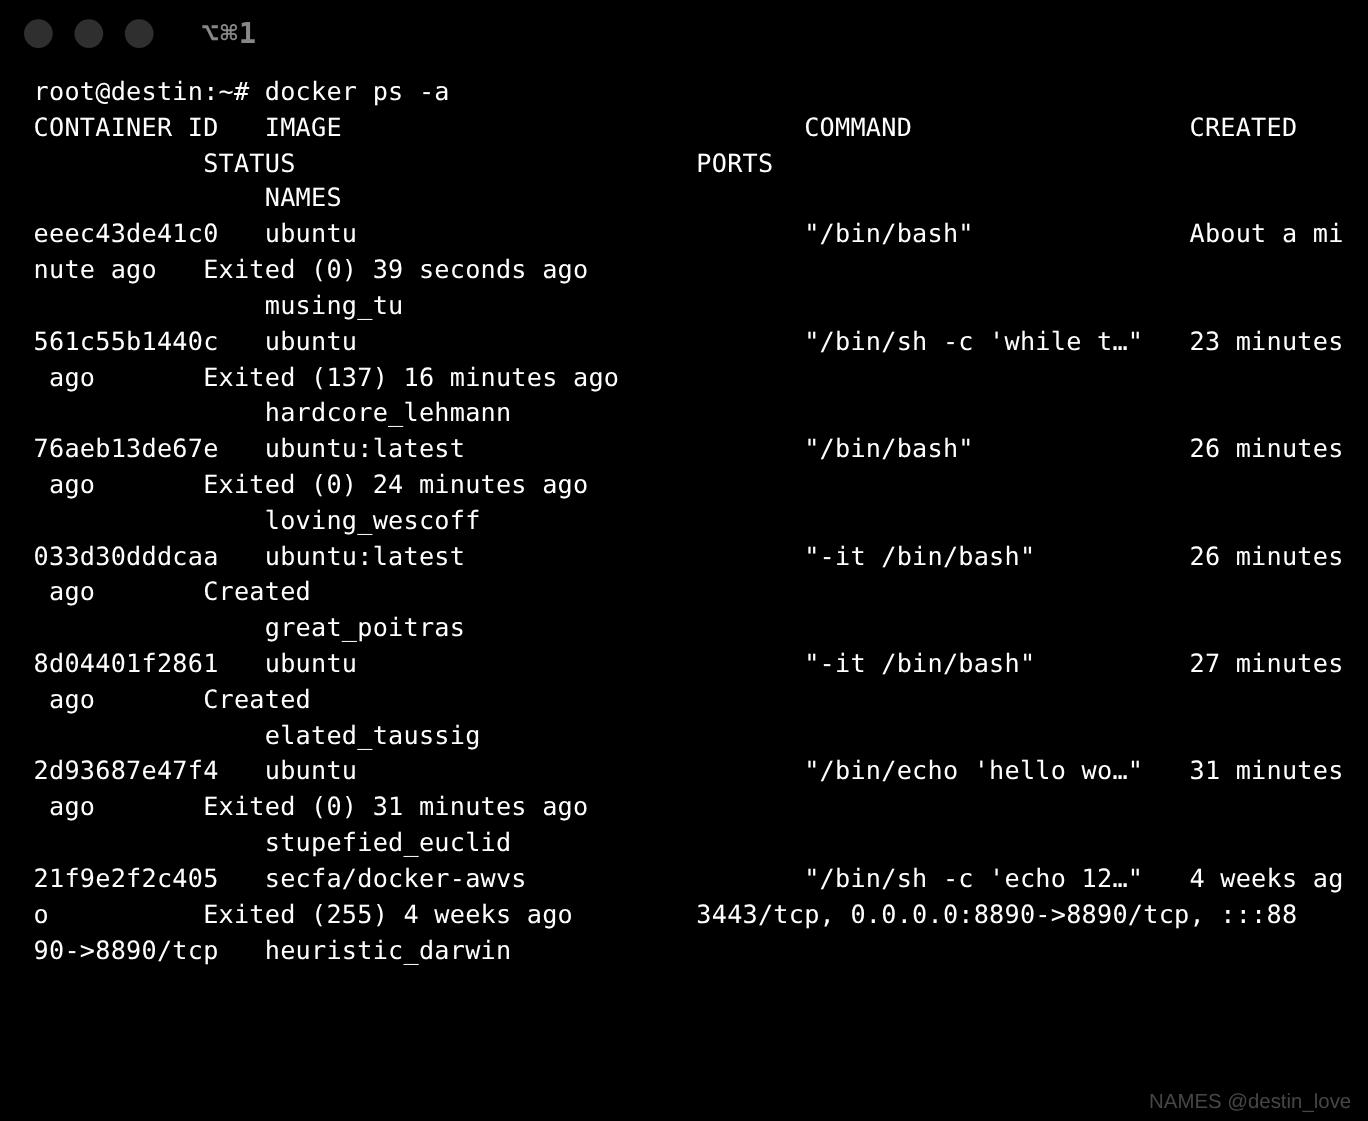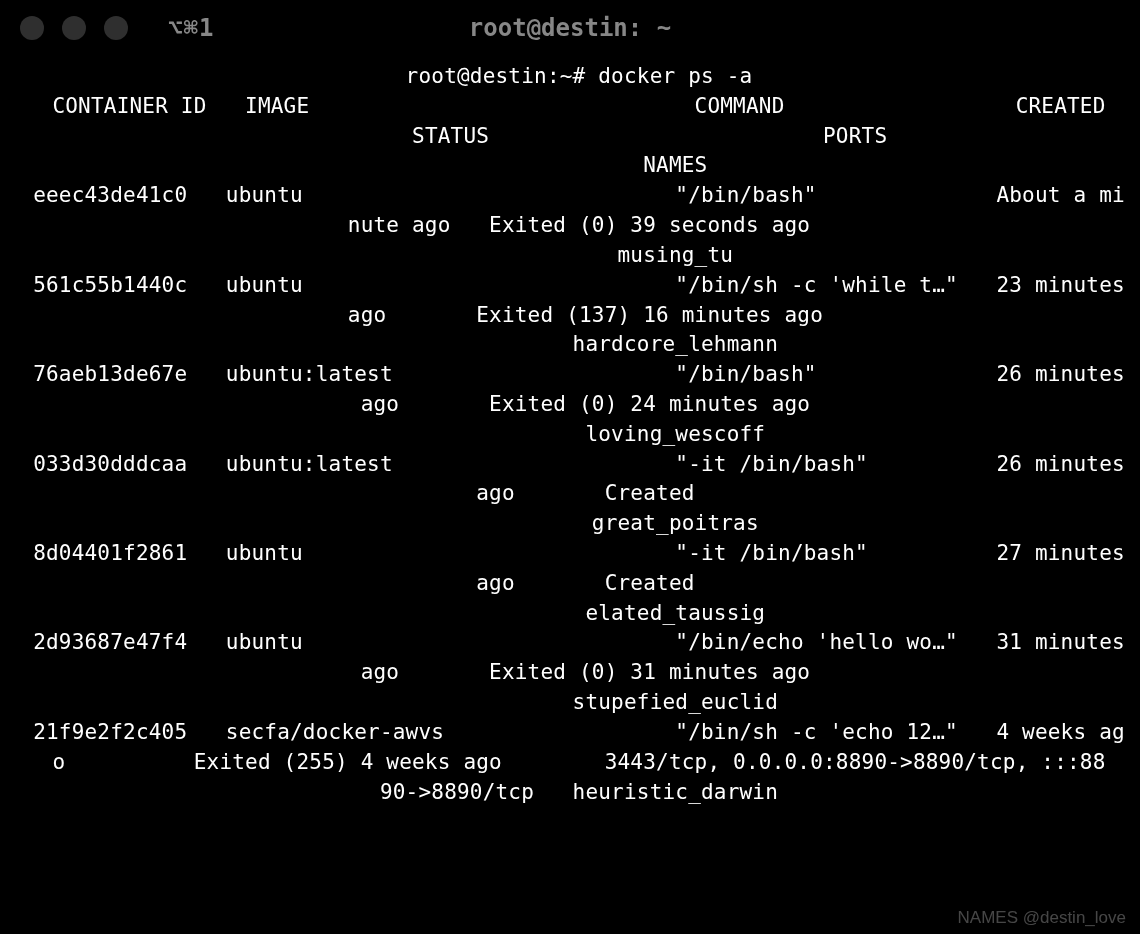--- a/index.html
+++ b/index.html
@@ -49,42 +49,40 @@
       font-weight: bold;
       font-size: 24px;
     }
     .terminal {
       padding: 6px 10px 10px 28px;
       white-space: pre;
       line-height: 1.42;
       color: #fff;
       font-weight: 500;
       letter-spacing: 0.2px;
-      text-align: center;
     }
     .watermark {
       position: absolute;
       right: 14px;
       bottom: 6px;
       color: rgba(200,200,200,0.35);
       font-family: -apple-system, sans-serif;
       font-size: 17px;
     }
   </style>
 </head>
 <body>
 
 <div class="titlebar">
   <div class="traffic-lights">
     <div class="traffic-light"></div>
     <div class="traffic-light"></div>
     <div class="traffic-light"></div>
   </div>
   <div class="tab-label">⌥⌘1</div>
-  <div class="window-title">root@destin: ~</div>
 </div>
 
 <div class="terminal"><span>root@destin:~# </span><span>docker ps -a</span>
 <span>CONTAINER ID   IMAGE                              COMMAND                  CREATED</span>
 <span>           STATUS                          PORTS</span>
 <span>               NAMES</span>
 <span>eeec43de41c0   ubuntu                             "/bin/bash"              About a mi</span>
 <span>nute ago   Exited (0) 39 seconds ago</span>
 <span>               musing_tu</span>
 <span>561c55b1440c   ubuntu                             "/bin/sh -c 'while t…"   23 minutes</span>

